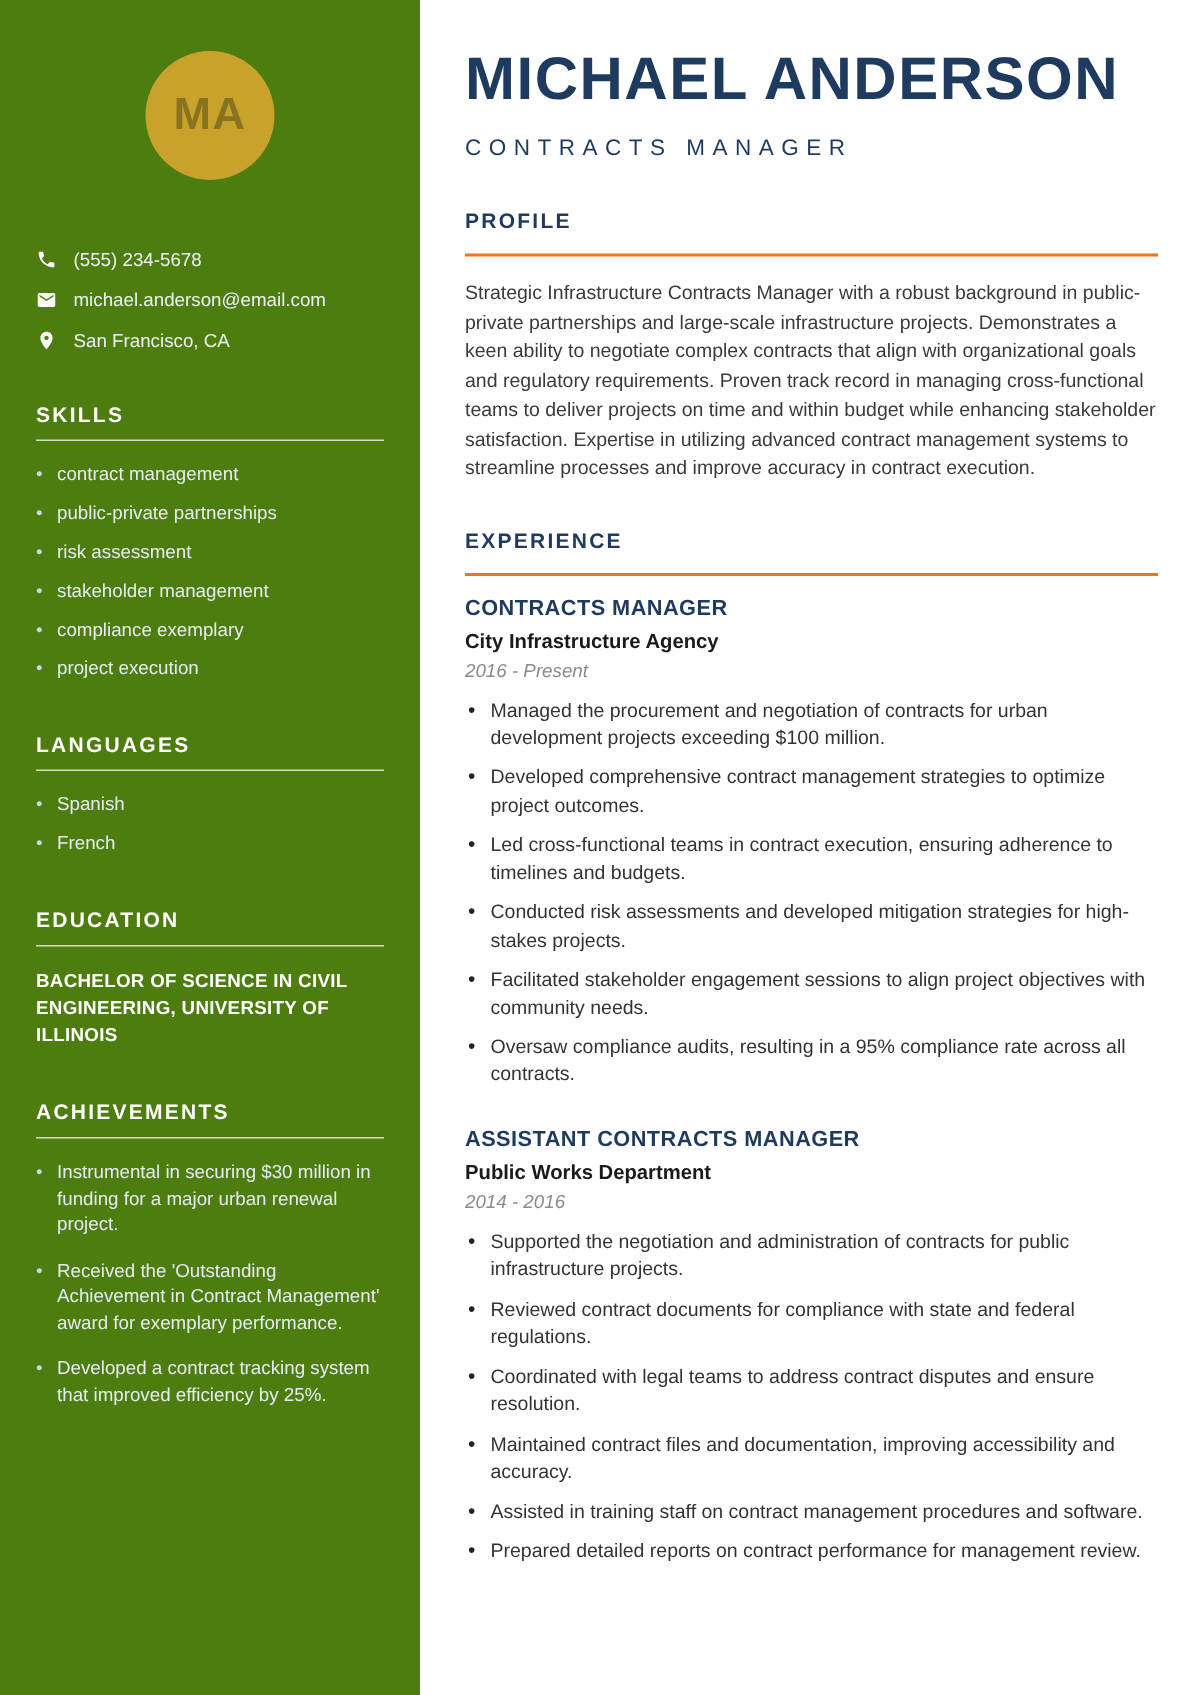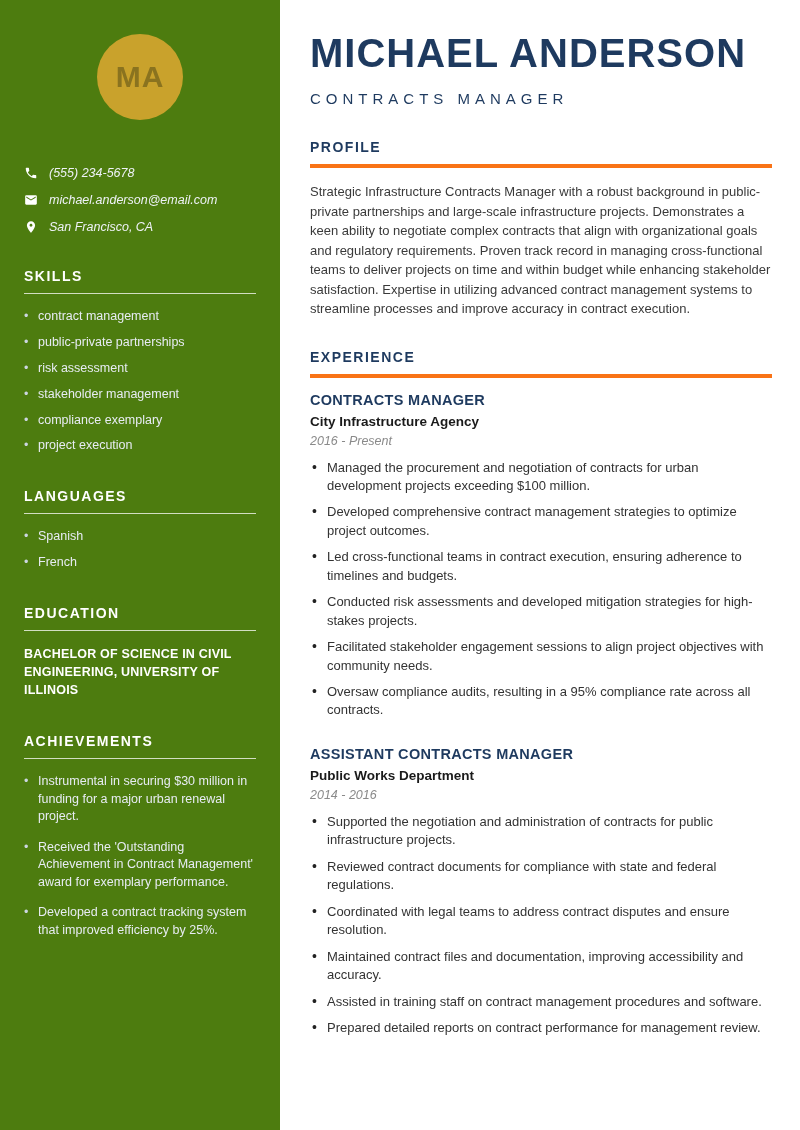--- a/index.html
+++ b/index.html
@@ -33,21 +33,21 @@
   }
   .side-section { margin-bottom: 34px; }
   .side-heading {
     color: #ffffff; font-size: 14px; font-weight: bold;
     letter-spacing: 1.5px; text-transform: uppercase;
     padding-bottom: 9px; margin-bottom: 14px;
     border-bottom: 1px solid rgba(255,255,255,0.75);
   }
   .contact-item {
     display: flex; align-items: center; gap: 11px;
-    font-size: 12.5px; margin-bottom: 13px; color: #eef2f7; font-style: italic;
+    font-size: 12.5px; margin-bottom: 13px; color: #eef2f7;
   }
   .contact-item svg { width: 14px; height: 14px; fill: #ffffff; flex-shrink: 0; }
   .side-list { list-style: none; }
   .side-list li {
     position: relative; padding-left: 14px;
     font-size: 12.5px; line-height: 1.35; margin-bottom: 9px; color: #e7ecf3;
   }
   .side-list li::before {
     content: "•"; position: absolute; left: 0; top: 0; color: #cdd6e2;
   }
@@ -67,22 +67,22 @@
     color: #1e3a5f; font-size: 40px; font-weight: bold;
     letter-spacing: 1px; line-height: 1.05;
   }
   .job-title {
     color: #1e3a5f; font-size: 15px; font-weight: 500;
     letter-spacing: 5px; margin-top: 16px; text-transform: uppercase;
   }
   .main-heading {
     color: #1e3a5f; font-size: 14px; font-weight: bold;
     letter-spacing: 1.5px; text-transform: uppercase;
-    padding-bottom: 9px; margin-bottom: 14px;
-    border-bottom: 4px solid #f97316;
+    padding-bottom: 14px; margin-bottom: 14px;
+    border-bottom: 2px solid #f97316;
   }
   .profile-section { margin-top: 32px; }
   .profile-text { font-size: 13px; line-height: 1.5; color: #3a3a3a; }
   .experience-section { margin-top: 30px; }
   .job { margin-top: 8px; }
   .job + .job { margin-top: 26px; }
   .job-role {
     color: #1e3a5f; font-size: 14.5px; font-weight: bold;
     text-transform: uppercase; letter-spacing: 0.3px;
   }

